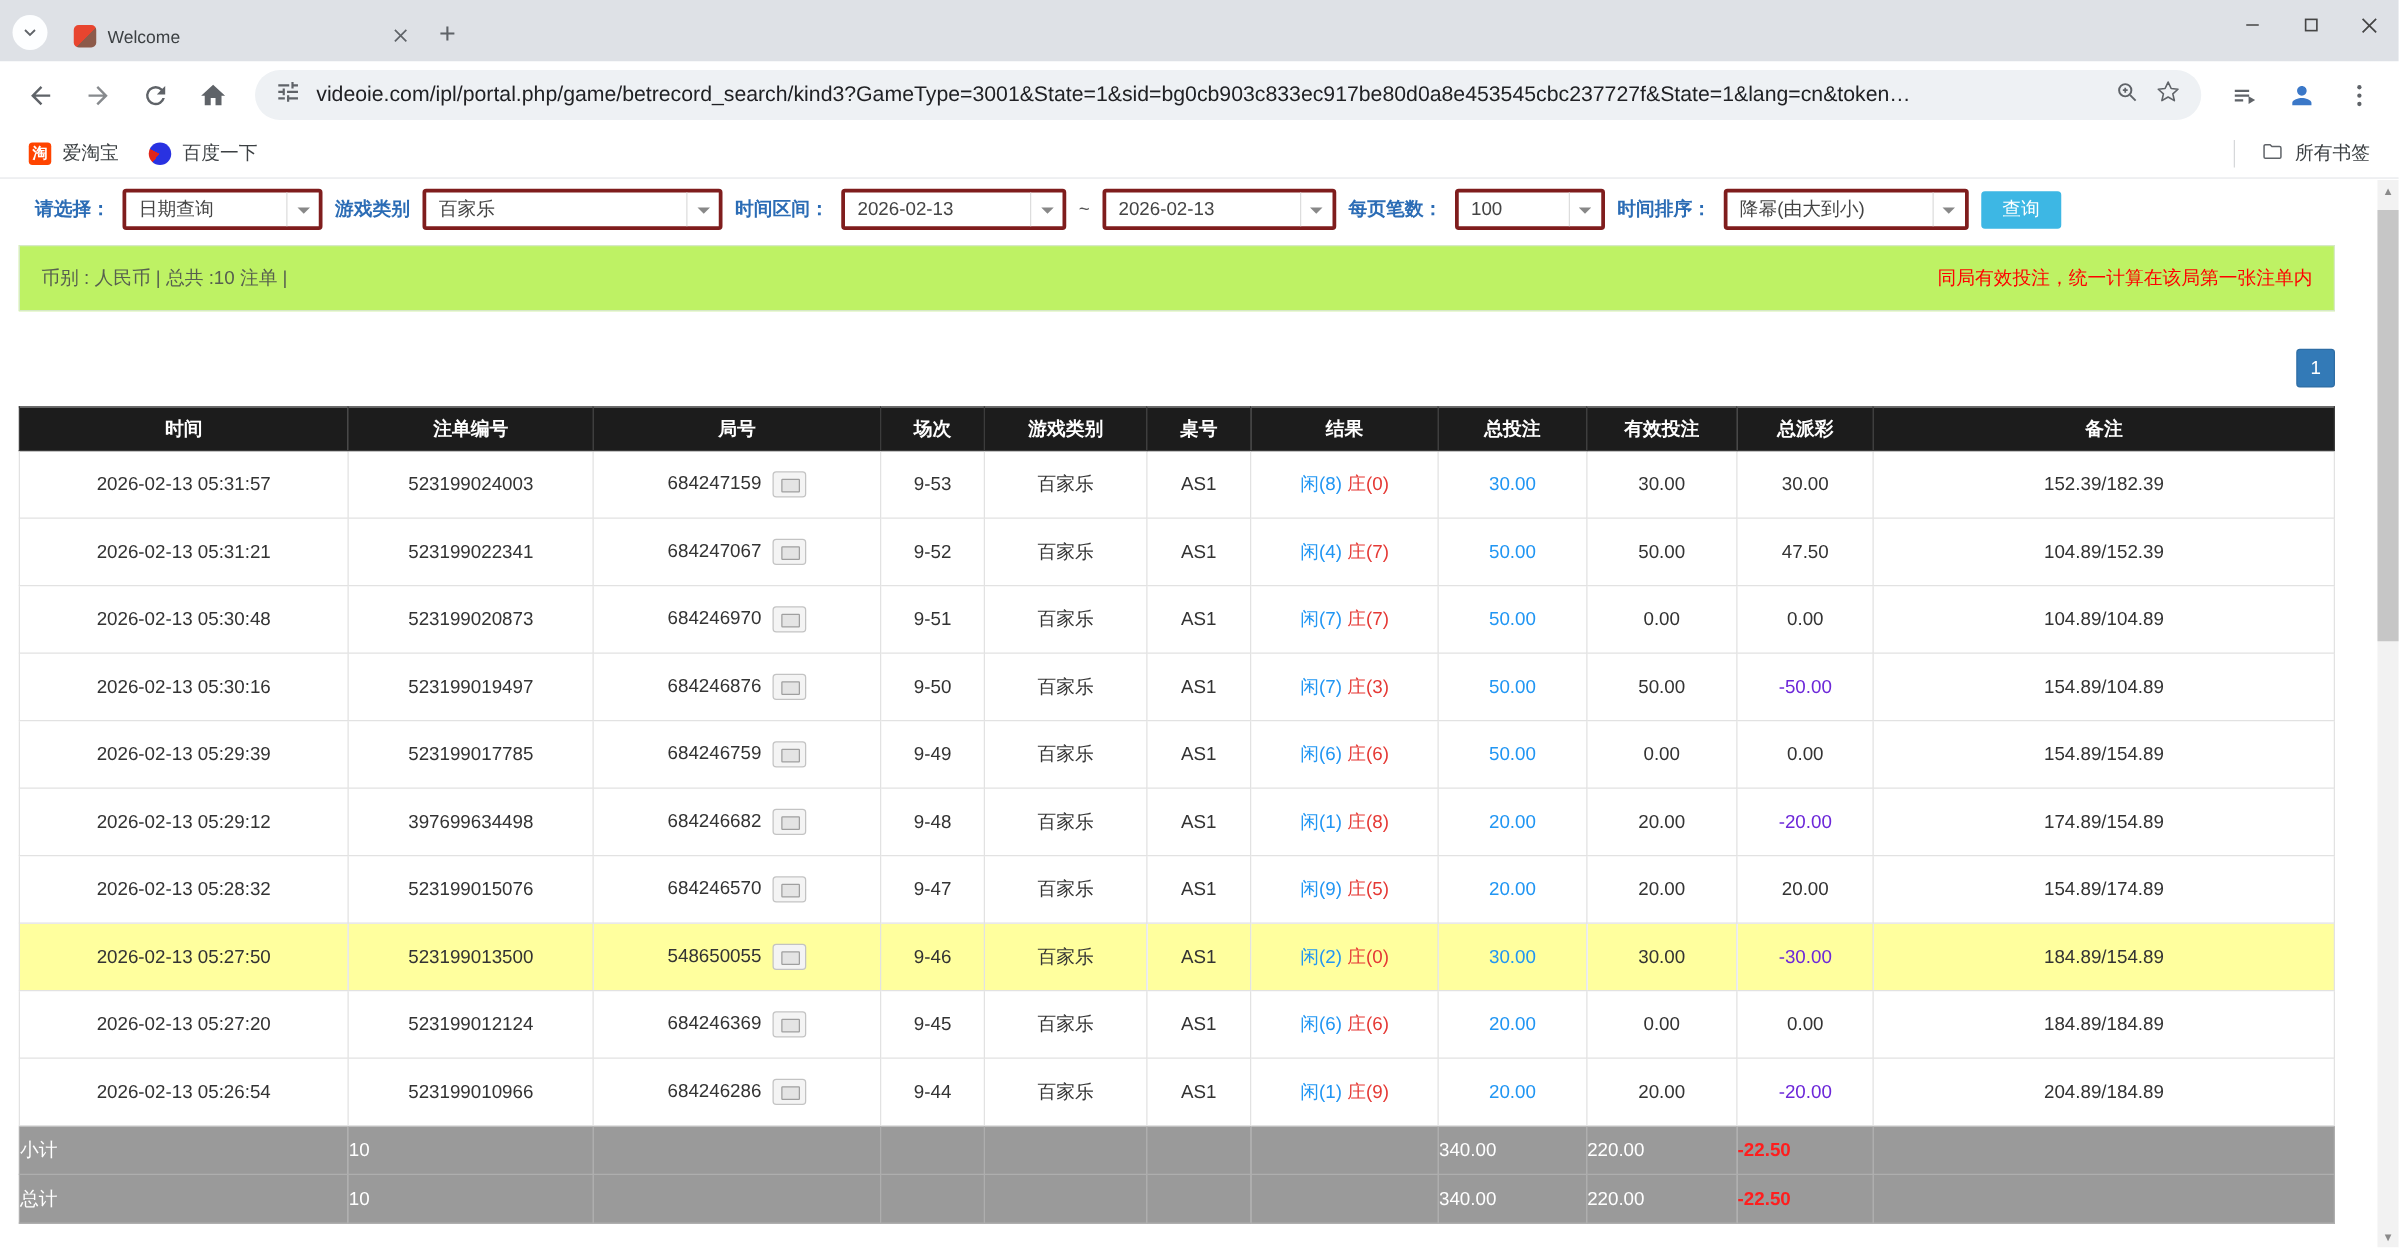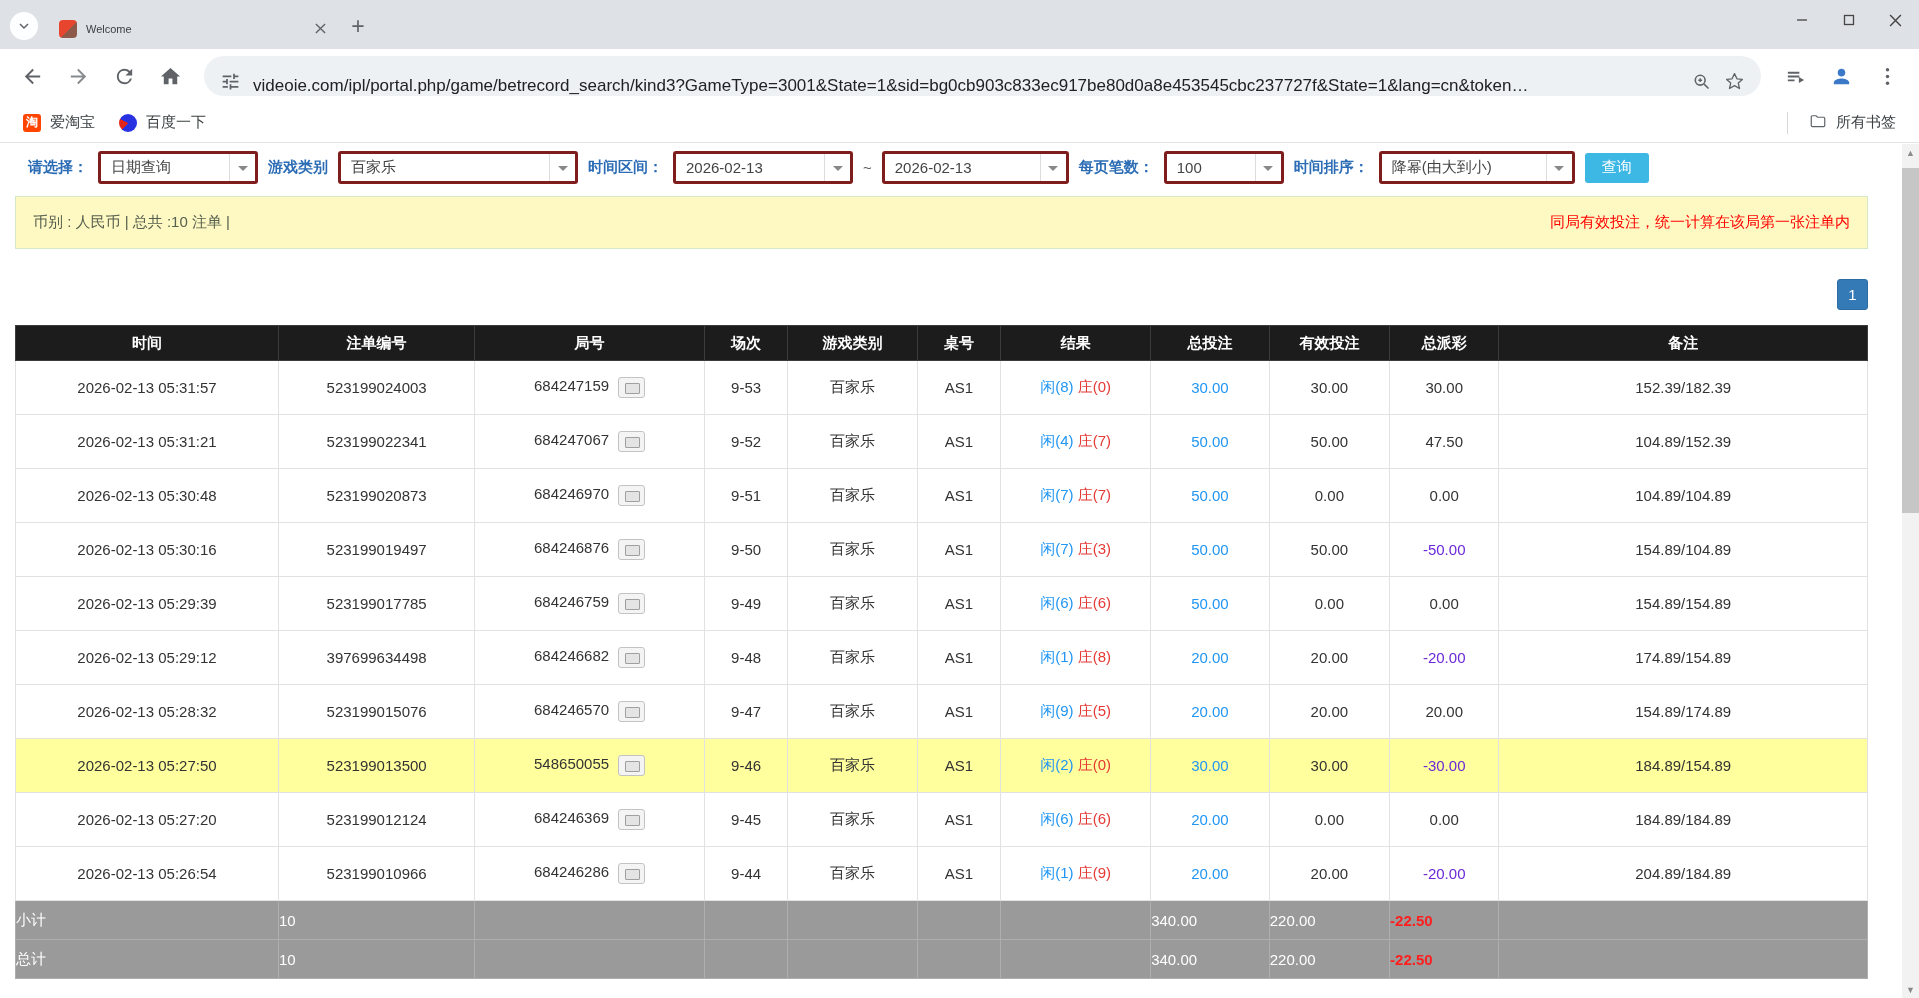--- a/index.html
+++ b/index.html
@@ -4,35 +4,35 @@
 <title>:::视讯 会员下注纪录:::</title>
 <style>
   *{margin:0;padding:0;box-sizing:border-box}
   html,body{width:1919px;height:998px;overflow:hidden;background:#fff;
     font-family:"Liberation Sans","DejaVu Sans",sans-serif;}
   .browser{width:100%;height:100%;display:flex;flex-direction:column;position:relative}
 
   
   .tab-strip{height:49px;background:#dee1e6;display:flex;align-items:flex-end;padding-left:10px;position:relative;flex:0 0 auto}
   .tab-search{width:28px;height:28px;border-radius:50%;background:#fdfeff;display:flex;align-items:center;justify-content:center;margin:0 8px 9px 0;cursor:pointer}
-  .tab{width:292px;height:41px;display:flex;align-items:center;gap:9px;padding:0 8px 0 13px;font-size:11px;color:#3c4043;cursor:pointer;min-width:0}
+  .tab{width:292px;height:41px;display:flex;align-items:center;gap:9px;padding:0 8px 0 13px;font-size:14px;color:#3c4043;cursor:pointer;min-width:0}
   .tab.active{background:#fff;border-radius:10px 10px 0 0}
   .tab-title{flex:1;white-space:nowrap;overflow:hidden;text-overflow:ellipsis}
   .tab-close{width:20px;height:20px;border-radius:50%;display:flex;align-items:center;justify-content:center;flex:0 0 auto}
   .favicon{width:18px;height:18px;flex:0 0 auto;display:flex;align-items:center;justify-content:center}
   .fav-welcome{border-radius:4px;background:linear-gradient(135deg,#e8452f 0 55%,#8d5a4a 55% 100%)}
   .new-tab{width:32px;height:32px;margin:0 0 7px 4px;display:flex;align-items:center;justify-content:center;font-size:23px;color:#5f6368;cursor:pointer;border-radius:50%}
   .win-controls{position:absolute;top:0;right:0;height:40px;display:flex}
   .win-btn{width:47px;height:40px;display:flex;align-items:center;justify-content:center;cursor:pointer}
 
   
   .nav-bar{height:54px;background:#fff;display:flex;align-items:center;padding:0 12px;gap:6px;flex:0 0 auto}
   .nav-icon{width:40px;height:40px;border-radius:50%;display:flex;align-items:center;justify-content:center;cursor:pointer;flex:0 0 auto}
   .nav-icon svg{width:23px;height:23px}
-  .omnibox{flex:1;height:40px;background:#eef1f4;border-radius:20px;display:flex;align-items:flex-end;padding:0 16px;gap:12px;margin:0 8px;min-width:0}
+  .omnibox{flex:1;height:40px;background:#eef1f4;border-radius:20px;display:flex;align-items:center;padding:0 16px;gap:12px;margin:0 8px;min-width:0}
   .omnibox svg{width:21px;height:21px;flex:0 0 auto}
   .url-text{flex:1;font-size:17px;color:#202124;white-space:nowrap;overflow:hidden}
 
   
   .bookmarks-bar{height:40px;background:#fff;border-bottom:1px solid #e2e4e7;display:flex;align-items:center;padding:0 14px;gap:6px;flex:0 0 auto;font-size:15px;color:#3c4043}
   .bookmark{display:flex;align-items:center;gap:9px;padding:5px 9px;border-radius:7px;cursor:pointer;white-space:nowrap}
   .bm-icon{width:18px;height:18px;flex:0 0 auto}
   .bm-icon.taobao{background:#f40;color:#fff;font-size:12px;display:flex;align-items:center;justify-content:center;border-radius:3px;font-weight:bold}
   .bm-icon.baidu{border-radius:50%;background:conic-gradient(#2932e1 0 62%,#e1251b 62% 82%,#2932e1 82% 100%)}
   .bm-spacer{flex:1}
@@ -43,21 +43,21 @@
   .filter-row{display:flex;align-items:center;gap:10px;padding:2px 0 12px 13px}
   .flabel{color:#2b6cb5;font-size:15px;font-weight:bold;white-space:nowrap}
   .select{height:33px;border:3px solid #7f1d1d;border-radius:3px;background:#fff;display:flex;align-items:center;font-size:15px;color:#444;cursor:pointer}
   .select .val{padding:0 10px;flex:1;white-space:nowrap;overflow:hidden}
   .select .caret{width:26px;align-self:stretch;border-left:1px solid #ddd;display:flex;align-items:center;justify-content:center}
   .select .caret::after{content:"";border:5px solid transparent;border-top-color:#888;margin-top:6px}
   .w-mode{width:160px}.w-game{width:240px}.w-date1{width:180px}.w-date2{width:187px}.w-size{width:120px}.w-sort{width:196px}
   .tilde{color:#555;font-size:15px}
   .search-btn{height:30px;padding:0 17px;background:#3db7e4;color:#fff;border:none;border-radius:3px;font-size:15px;cursor:pointer}
 
-  .info-bar{height:53px;background:#fef9c3;border:1px solid #d6e9c6;display:flex;align-items:center;justify-content:space-between;padding:0 17px;font-size:15px}
+  .info-bar{height:53px;background:#bef264;border:1px solid #d6e9c6;display:flex;align-items:center;justify-content:space-between;padding:0 17px;font-size:15px}
   .info-left{color:#57604f}
   .info-right{color:#f00}
 
   .pagination{display:flex;justify-content:flex-end;margin:30px 0 15px}
   .page-btn{min-width:31px;height:31px;background:#337ab7;color:#fff;border:1px solid #2e6da4;border-radius:3px;display:flex;align-items:center;justify-content:center;font-size:15px;cursor:pointer}
 
   
   table{width:100%;border-collapse:collapse;table-layout:fixed}
   thead th{background:#1c1c1c;color:#fff;font-size:15px;font-weight:bold;height:35px;border:1px solid #3c3c3c;text-align:center}
   tbody td{height:54px;border:1px solid #e2e2e2;font-size:15px;color:#333;text-align:center;background:#fff;overflow:hidden;white-space:nowrap}

